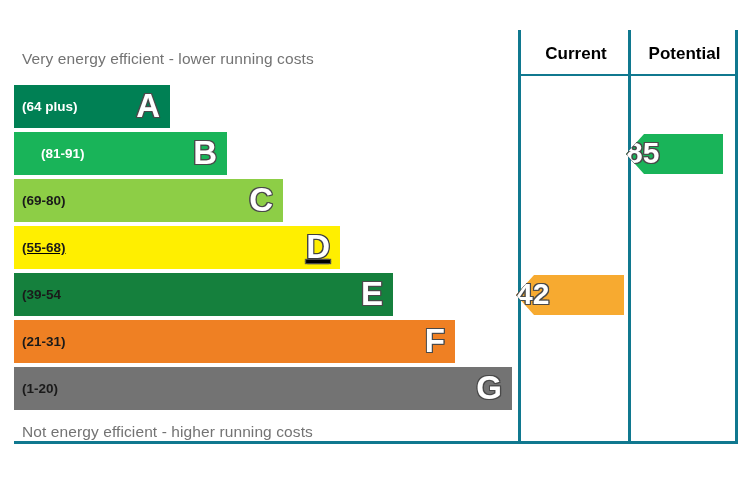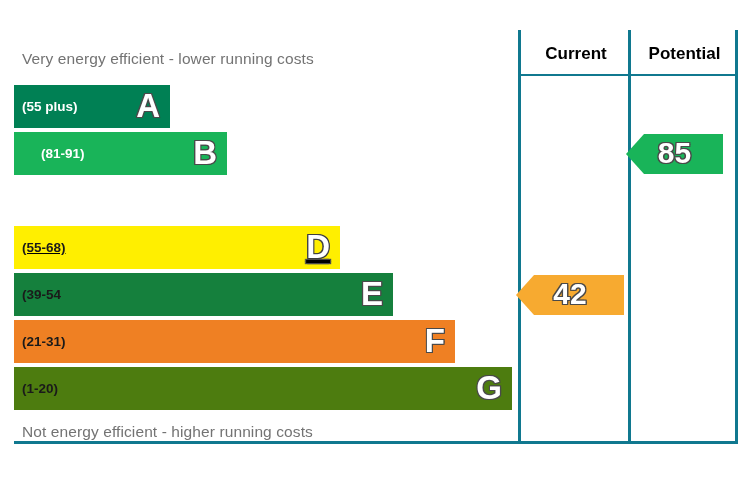--- a/index.html
+++ b/index.html
@@ -58,21 +58,21 @@
     position:absolute;top:40px;height:28px;
     font-size:17px;font-weight:bold;color:#000;
     display:flex;align-items:center;justify-content:center;
   }
   .col-head.current  {left:524px;width:104px;}
   .col-head.potential{left:634px;width:101px;}
 
   
   .rating{
     position:absolute;height:40px;
-    display:flex;align-items:center;justify-content:center;
+    display:flex;align-items:center;justify-content:flex-start;
     box-sizing:border-box;padding-right:0;
     clip-path:polygon(18px 0, 100% 0, 100% 100%, 18px 100%, 0 50%);
   }
   .rating-value{
     font-size:30px;font-weight:bold;line-height:1;color:#ffffff;
     -webkit-text-stroke:1.6px #3b3b3b;
     paint-order:stroke fill;
     text-shadow:
       -1.2px -1.2px 0 #4a4a4a, 1.2px -1.2px 0 #4a4a4a,
       -1.2px  1.2px 0 #4a4a4a, 1.2px  1.2px 0 #4a4a4a;
@@ -84,46 +84,50 @@
 </head>
 <body>
 
 <div class="epc">
 
   <div class="caption top">Very energy efficient - lower running costs</div>
 
   <div class="bars">
 
     <div class="band light" style="top:85px;width:156px;background:#008054;">
-      <span class="band-range">(55 plus)</span>
+      <span class="band-range">(64 plus)</span>
       <span class="band-letter">A</span>
     </div>
 
     <div class="band light" style="top:132px;width:213px;background:#19b459;padding-left:27px;">
       <span class="band-range">(81-91)</span>
       <span class="band-letter">B</span>
     </div>
 
+    <div class="band dark" style="top:179px;width:269px;background:#8dce46;">
+      <span class="band-range">(69-80)</span>
+      <span class="band-letter">C</span>
+    </div>
 
     <div class="band dark" style="top:226px;width:326px;background:#ffef00;text-decoration:underline;">
       <span class="band-range">(55-68)</span>
       <span class="band-letter">D</span>
     </div>
 
     <div class="band dark" style="top:273px;width:379px;background:#15803d;">
       <span class="band-range">(39-54</span>
       <span class="band-letter">E</span>
     </div>
 
     <div class="band dark" style="top:320px;width:441px;background:#ef8023;">
       <span class="band-range">(21-31)</span>
       <span class="band-letter">F</span>
     </div>
 
-    <div class="band dark" style="top:367px;width:498px;background:#4d7c0f;">
+    <div class="band dark" style="top:367px;width:498px;background:#737373;">
       <span class="band-range">(1-20)</span>
       <span class="band-letter">G</span>
     </div>
 
   </div>
 
   <div class="caption bottom">Not energy efficient - higher running costs</div>
 
   <div class="table-border tbl-left"></div>
   <div class="table-border tbl-mid"></div>

